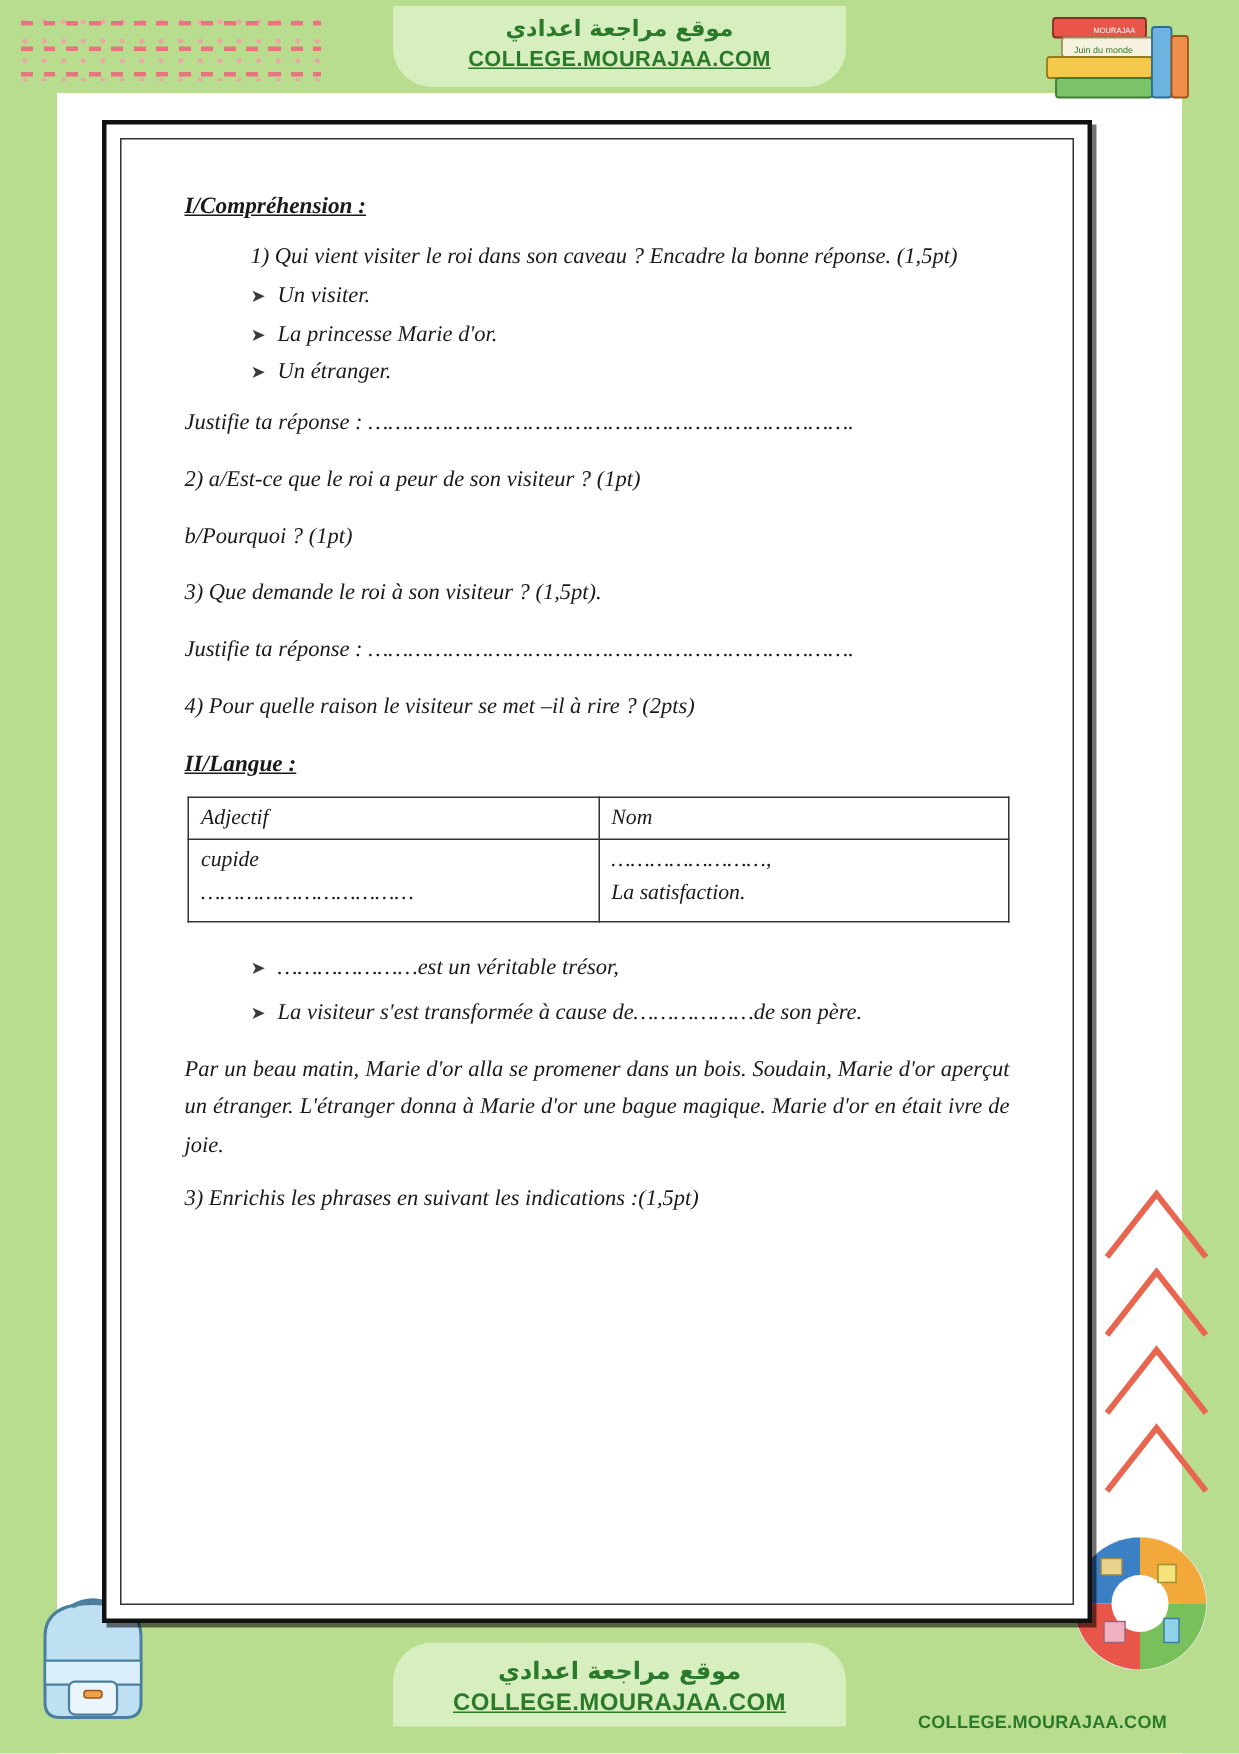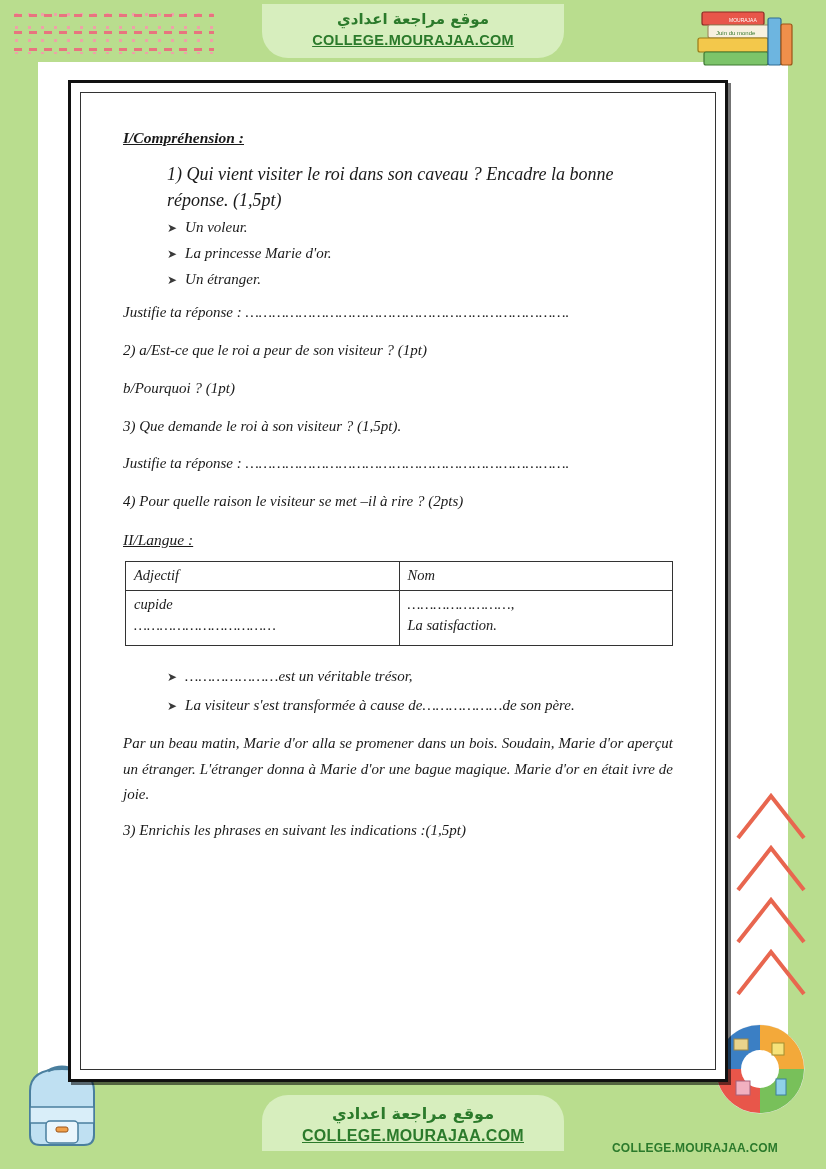--- a/index.html
+++ b/index.html
@@ -177,28 +177,28 @@
   
   .doc { color: #1a1a1a; font-style: italic; }
   .sec-title {
     font-weight: bold;
     font-style: italic;
     text-decoration: underline;
     font-size: 15.5px;
     margin: 0 0 14px 0;
   }
   .sec-title-2 {
-    font-weight: normal;
+    font-weight: bold;
     font-style: italic;
     text-decoration: underline;
     font-size: 15.5px;
     margin: 18px 0 10px 0;
   }
   .q-num {
-    font-size: 18px;
+    font-size: 15px;
     margin: 0 0 4px 0;
     padding-left: 44px;
     line-height: 1.45;
   }
   .q-line {
     font-size: 15px;
     margin: 0 0 16px 0;
     line-height: 1.45;
   }
   .q-line.tight { margin-bottom: 14px; }
@@ -317,21 +317,21 @@
   <div class="header-url">COLLEGE.MOURAJAA.COM</div>
 </div>
 
 <div class="sheet">
   <div class="sheet-inner doc">
 
     <div class="sec-title">I/Compréhension :</div>
 
     <div class="q-num">1)  Qui vient visiter le roi dans son caveau ? Encadre la bonne réponse. (1,5pt)</div>
 
-    <div class="bullet"><span class="arw">➤</span><span>Un voleur.</span></div>
+    <div class="bullet"><span class="arw">➤</span><span>Un visiter.</span></div>
     <div class="bullet"><span class="arw">➤</span><span>La princesse Marie d'or.</span></div>
     <div class="bullet"><span class="arw">➤</span><span>Un étranger.</span></div>
 
     <div class="gap"></div>
 
     <div class="q-line">Justifie ta réponse : ……………………………………………………………….</div>
     <div class="q-line">2) a/Est-ce que le roi a peur de son visiteur ? (1pt)</div>
     <div class="q-line">b/Pourquoi ? (1pt)</div>
     <div class="q-line">3) Que demande le roi à son visiteur ? (1,5pt).</div>
     <div class="q-line">Justifie ta réponse : ……………………………………………………………….</div>

